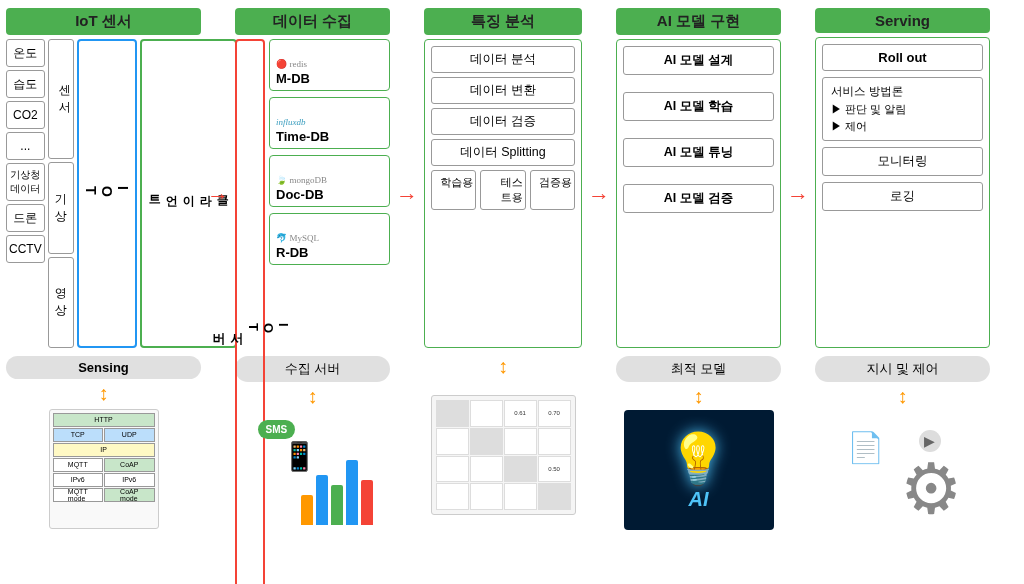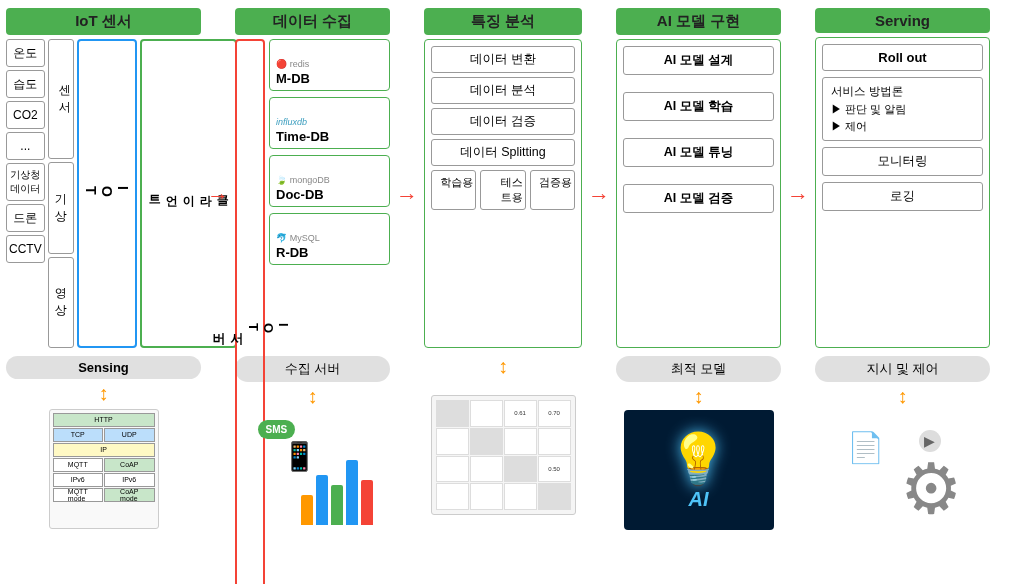--- a/index.html
+++ b/index.html
@@ -161,20 +161,21 @@
 
     .db-item .db-name {
       font-weight: bold;
       font-size: 13px;
     }
 
     .db-logo {
       font-size: 9px;
       color: #888;
       margin-bottom: 2px;
+      font-family: Liberation Serif, serif;
     }
 
     
     .col-feature {
       width: 158px;
     }
 
     .feature-box {
       border: 1px solid #4caf50;
       border-radius: 4px;
@@ -521,22 +522,22 @@
       </div>
     </div>
 
     <div class="arrow-container">
       <span class="arrow-right">→</span>
     </div>
 
     <div class="col col-feature">
       <div class="col-header green">특징 분석</div>
       <div class="feature-box">
+        <div class="feature-item">데이터 분석</div>
         <div class="feature-item">데이터 변환</div>
-        <div class="feature-item">데이터 분석</div>
         <div class="feature-item">데이터 검증</div>
         <div class="feature-item">데이터 Splitting</div>
         <div class="feature-sub-row">
           <div class="feature-sub-item">학습용</div>
           <div class="feature-sub-item">테스<br>트용</div>
           <div class="feature-sub-item">검증용</div>
         </div>
       </div>
     </div>
 

